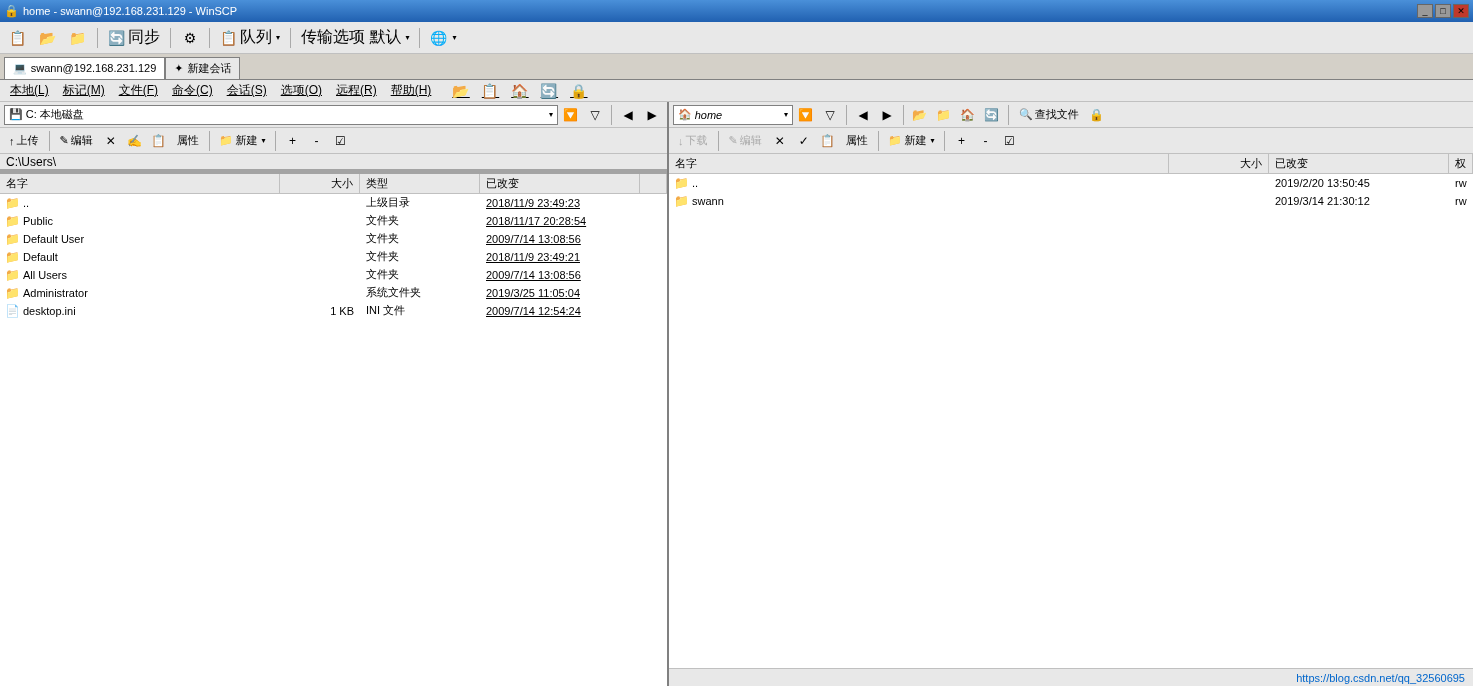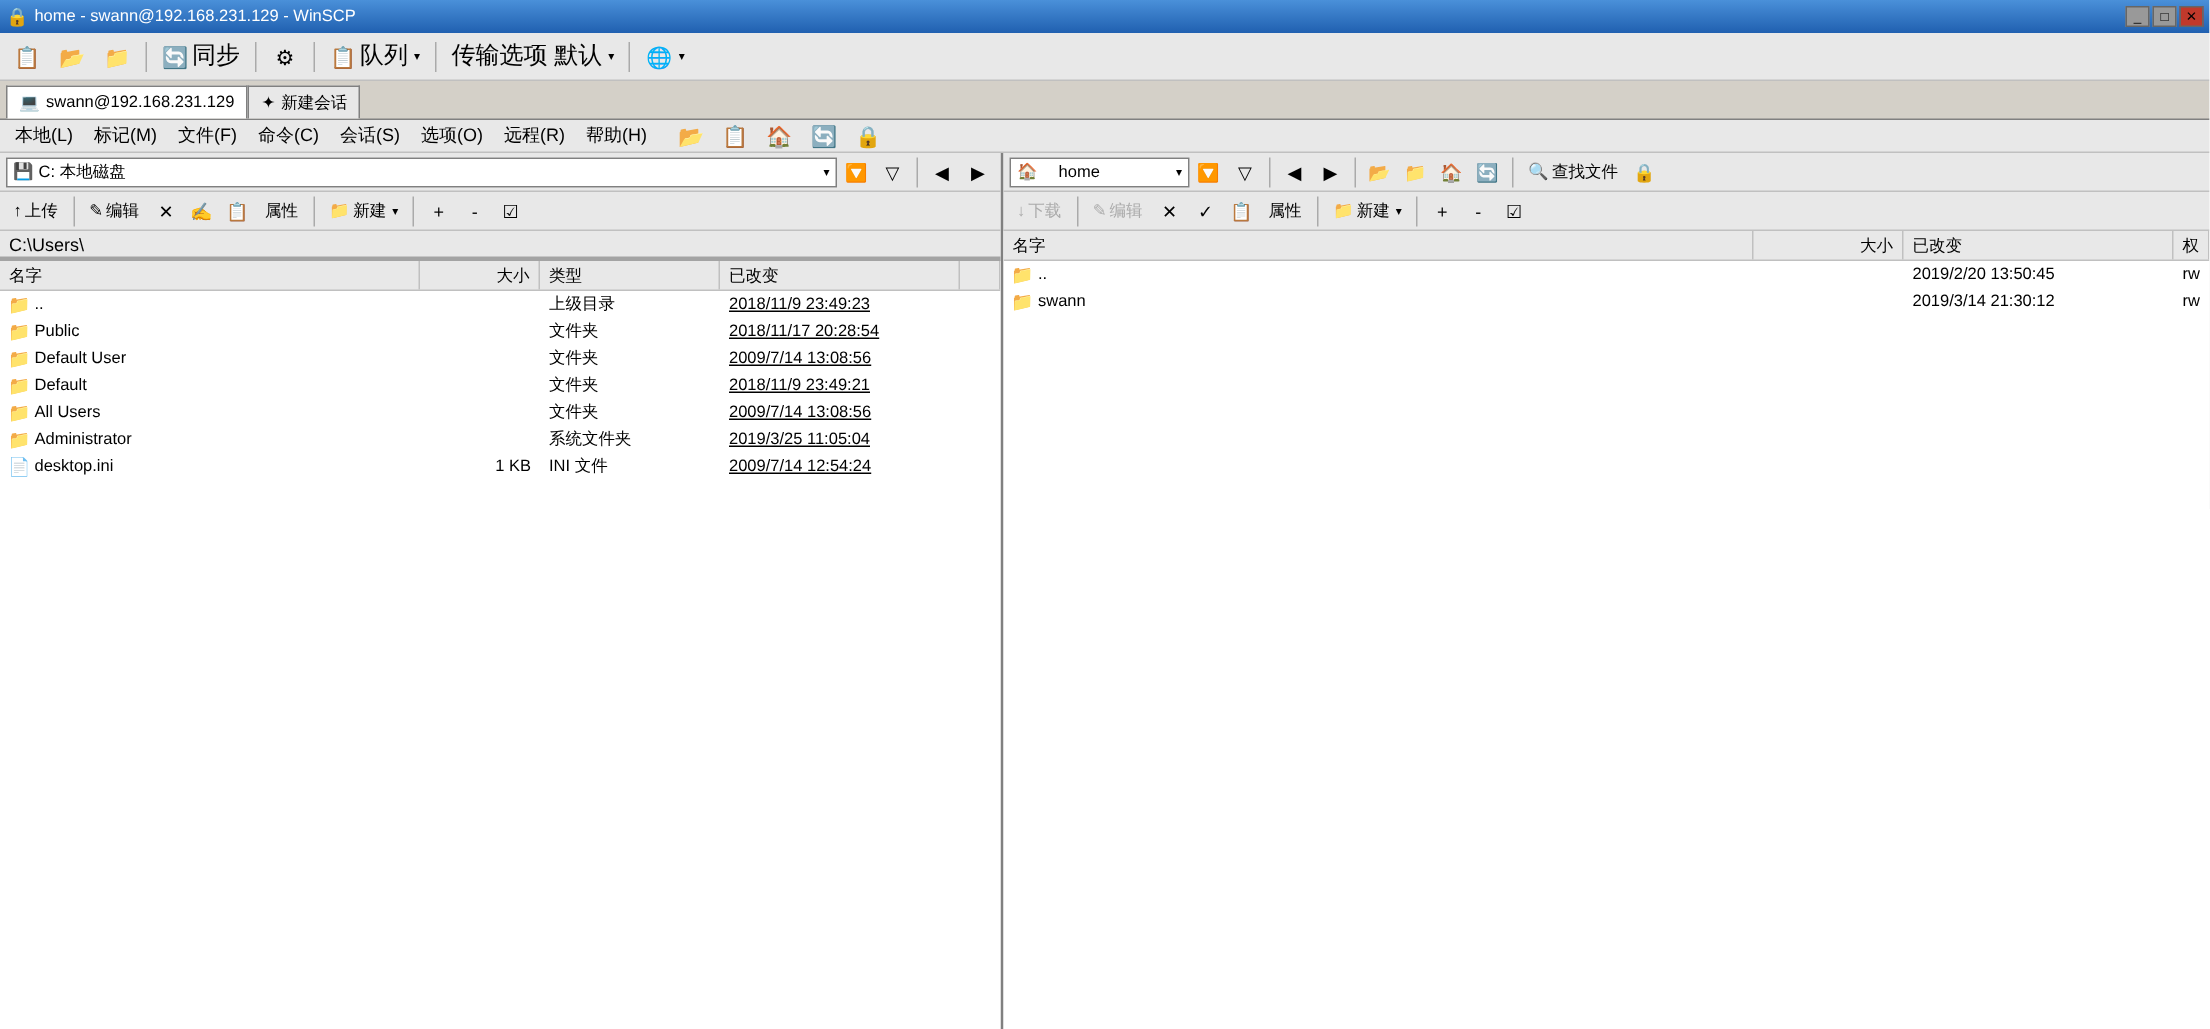--- a/index.html
+++ b/index.html
@@ -72,20 +72,21 @@
 
     
     .menu-bar {
       display: flex;
       align-items: center;
       background: #e8e8e8;
       padding: 2px 4px;
       border-bottom: 1px solid #c0c0c0;
       height: 22px;
       gap: 2px;
+      text-decoration: underline;
     }
     .menu-item {
       padding: 1px 6px;
       font-size: 12px;
       cursor: pointer;
     }
 
     
     .content-area {
       display: flex;
@@ -153,21 +154,21 @@
       cursor: pointer;
       font-size: 11px;
       gap: 2px;
       height: 22px;
     }
     .action-btn.disabled { color: #aaa; }
 
     
     .path-bar {
       background: #e8e8e8;
-      border-bottom: 3px solid #a3a3a3;
+      border-bottom: 5px solid #a3a3a3;
       padding: 2px 6px;
       font-size: 12px;
       height: 20px;
       display: flex;
       align-items: center;
     }
 
     
     .file-list {
       flex: 1;
@@ -500,21 +501,21 @@
         <div class="file-cell date">2009/7/14  12:54:24</div>
       </div>
     </div>
   </div>
 
   <div class="right-pane">
 
     <div class="right-toolbar1">
       <div class="right-address">
         <span>🏠</span>
-        <span style="margin-left:14px;">home</span>
+        <span style="margin-left:3px;font-style:italic;">home</span>
         <span class="dropdown-arrow" style="margin-left:auto;">▾</span>
       </div>
       <div class="pane-toolbar-btn">🔽</div>
       <div class="pane-toolbar-btn">▽</div>
       <div class="tb-separator"></div>
       <div class="pane-toolbar-btn">◀</div>
       <div class="pane-toolbar-btn">▶</div>
       <div class="tb-separator"></div>
       <div class="pane-toolbar-btn">📂</div>
       <div class="pane-toolbar-btn">📁</div>
@@ -586,15 +587,18 @@
         <div class="file-cell" style="width:500px;">
           <span class="file-icon folder-icon">📁</span>
           <span>swann</span>
         </div>
         <div class="file-cell" style="width:100px;"></div>
         <div class="file-cell" style="width:180px;">2019/3/14  21:30:12</div>
         <div class="file-cell" style="flex:1;">rw</div>
       </div>
     </div>
 
+    <div class="status-bar">
+      <span>https://blog.csdn.net/qq_32560695</span>
+    </div>
   </div>
 
 </div>
 
 </body></html>

